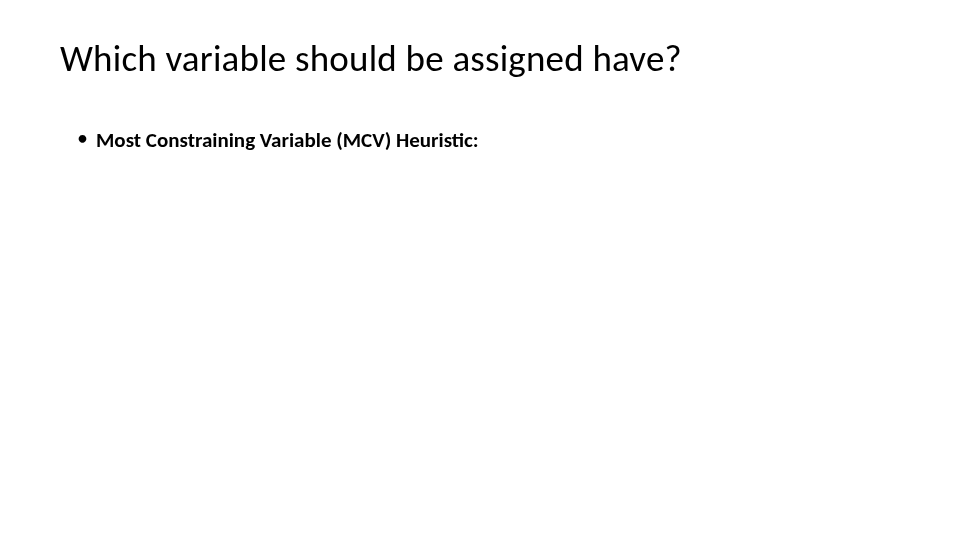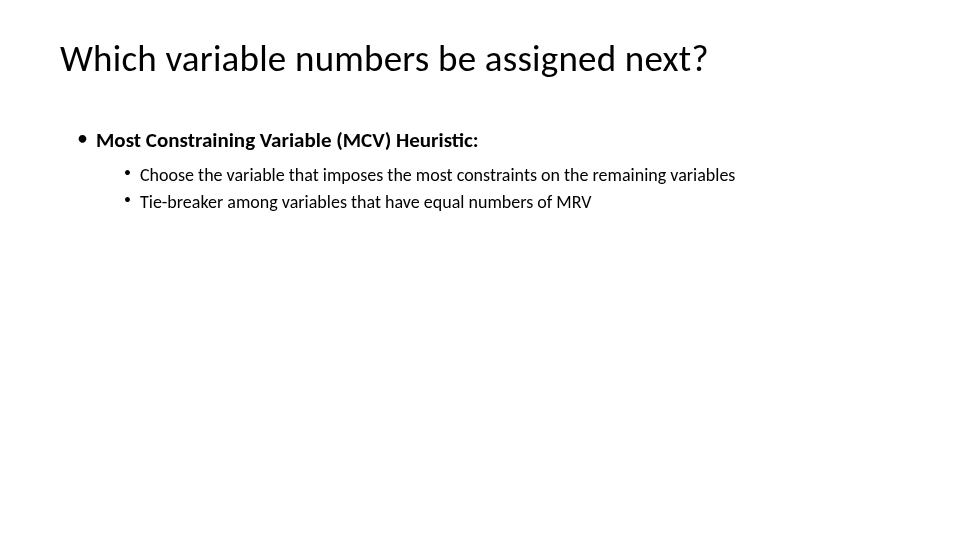--- a/index.html
+++ b/index.html
@@ -61,27 +61,19 @@
       position: absolute;
       left: 0;
       top: 0;
       font-size: 14px;
       color: #000000;
     }
   </style>
 </head>
 <body>
 
-<h1 class="title">Which variable numbers be assigned next?</h1>
+<h1 class="title">Which variable should be assigned have?</h1>
 
 <ul class="level1">
   <li>
     <span>Most Constraining Variable (MCV) Heuristic:</span>
-    <ul class="level2">
-      <li>
-        <span>Choose the variable that imposes the most constraints on the remaining variables</span>
-      </li>
-      <li>
-        <span>Tie-breaker among variables that have equal numbers of MRV</span>
-      </li>
-    </ul>
   </li>
 </ul>
 
 </body></html>

